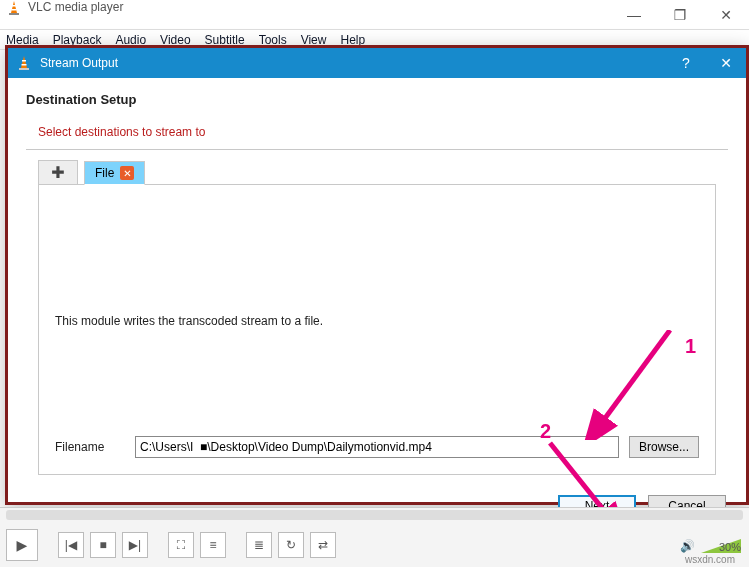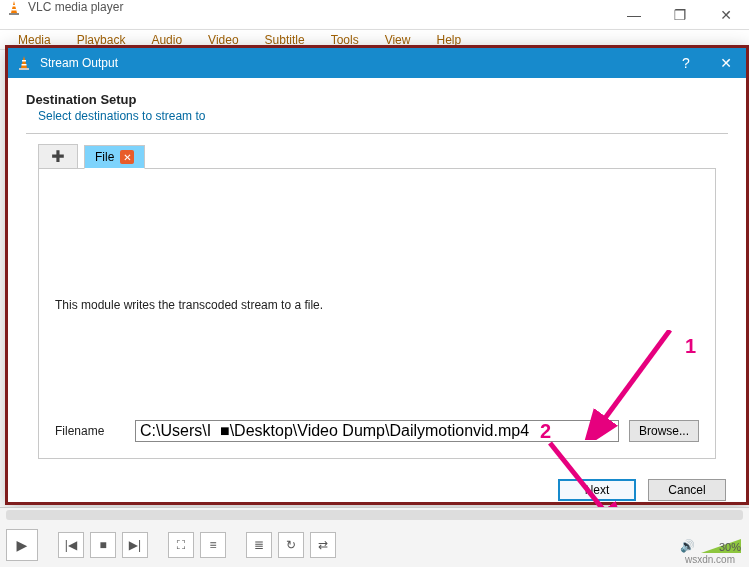--- a/index.html
+++ b/index.html
@@ -10,48 +10,48 @@
   .app-titlebar .cone { width:16px; height:16px; margin-right:6px; }
   .app-titlebar .title { color:#555; font-size:12px; flex:1; }
   .wincontrols { display:flex; height:30px; }
   .wincontrols div { width:46px; display:flex; align-items:center; justify-content:center; color:#555; font-size:14px; }
   .wincontrols .restore::before { content:"❐"; }
   .wincontrols .close::before { content:"✕"; }
   .wincontrols .min::before { content:"—"; }
 
   
   .menubar { height:20px; display:flex; align-items:center; padding-left:6px; gap:14px; background:#fff; border-bottom:1px solid #e5e5e5; }
-  .menubar span { color:#a16207; text-decoration:underline dotted transparent;margin-left:12px; }
+  .menubar span { color:#0f172a; text-decoration:underline dotted transparent; }
   .menubar span:first-letter { text-decoration:underline; }
 
   
   .dialog { position:absolute; left:5px; top:45px; width:744px; height:460px; background:#fff; border:3px solid #7f1d1d; box-shadow:0 4px 18px rgba(0,0,0,.25); }
   .dlg-title { height:30px; background:#178acc; color:#fff; display:flex; align-items:center; padding-left:8px; font-size:12px; }
   .dlg-title .cone { width:16px; height:16px; margin-right:8px; }
   .dlg-title .txt { flex:1; }
   .dlg-title .help, .dlg-title .dlgclose { width:40px; text-align:center; font-size:14px; }
   .dlg-title .help::before { content:"?"; }
   .dlg-title .dlgclose::before { content:"✕"; }
 
   .dlg-body { padding:14px 18px 10px 18px; }
   .hdr-main { font-weight:600; color:#222; font-size:13px; }
-  .hdr-sub { color:#0369a1; margin:2px 0 10px 12px; }
+  .hdr-sub { color:#b91c1c; margin:18px 0 10px 12px; }
   .hr { border:0; border-top:1px solid #c8c8c8; margin:0 0 10px 0; }
 
   .tabstrip { display:flex; align-items:flex-end; border-bottom:1px solid #c8c8c8; margin:0 12px; }
   .addtab { width:40px; height:24px; background:#eee; border:1px solid #c8c8c8; border-bottom:none; display:flex; align-items:center; justify-content:center; font-size:16px; color:#444; margin-right:6px;}
   .tab { height:24px; padding:0 10px; background:#7dd3fc; border:1px solid #c8c8c8; border-bottom:1px solid #fff; display:flex; align-items:center; gap:6px; position:relative; top:1px;}
   .tab .closex { width:14px; height:14px; background:#e85c2a; color:#fff; font-size:10px; display:flex; align-items:center; justify-content:center; border-radius:2px;}
 
   .tabpage { border:1px solid #c8c8c8; border-top:none; margin:0 12px; padding:18px 16px 16px 16px; height:290px; position:relative; }
   .desc { color:#222; margin-top:111px; }
 
   .filerow { position:absolute; left:16px; right:16px; bottom:16px; display:flex; align-items:center; gap:10px; }
   .filerow .lbl { width:70px; color:#222; }
-  .filerow input { flex:1; height:22px; border:1px solid #888; padding:0 4px; font-size:16px; background:#fff; }
+  .filerow input { flex:1; height:22px; border:1px solid #888; padding:0 4px; font-size:12px; background:#fff; }
   .browse { width:70px; height:22px; background:#e6e6e6; border:1px solid #999; font-size:12px; }
 
   .dlg-btns { display:flex; justify-content:flex-end; gap:12px; padding:10px 20px; }
   .btn { width:78px; height:22px; background:#e6e6e6; border:1px solid #999; font-size:12px; }
   .btn.primary { border:2px solid #178acc; background:#f4f9fd; }
 
   
   .player-bottom { position:absolute; left:0; right:0; bottom:0; height:60px; background:#f4f4f4; border-top:1px solid #ccc; }
   .progress { position:absolute; left:6px; right:6px; top:2px; height:10px; background:#ddd; border-radius:3px; }
   .ctrls { position:absolute; left:6px; bottom:6px; display:flex; gap:6px; align-items:center; }

